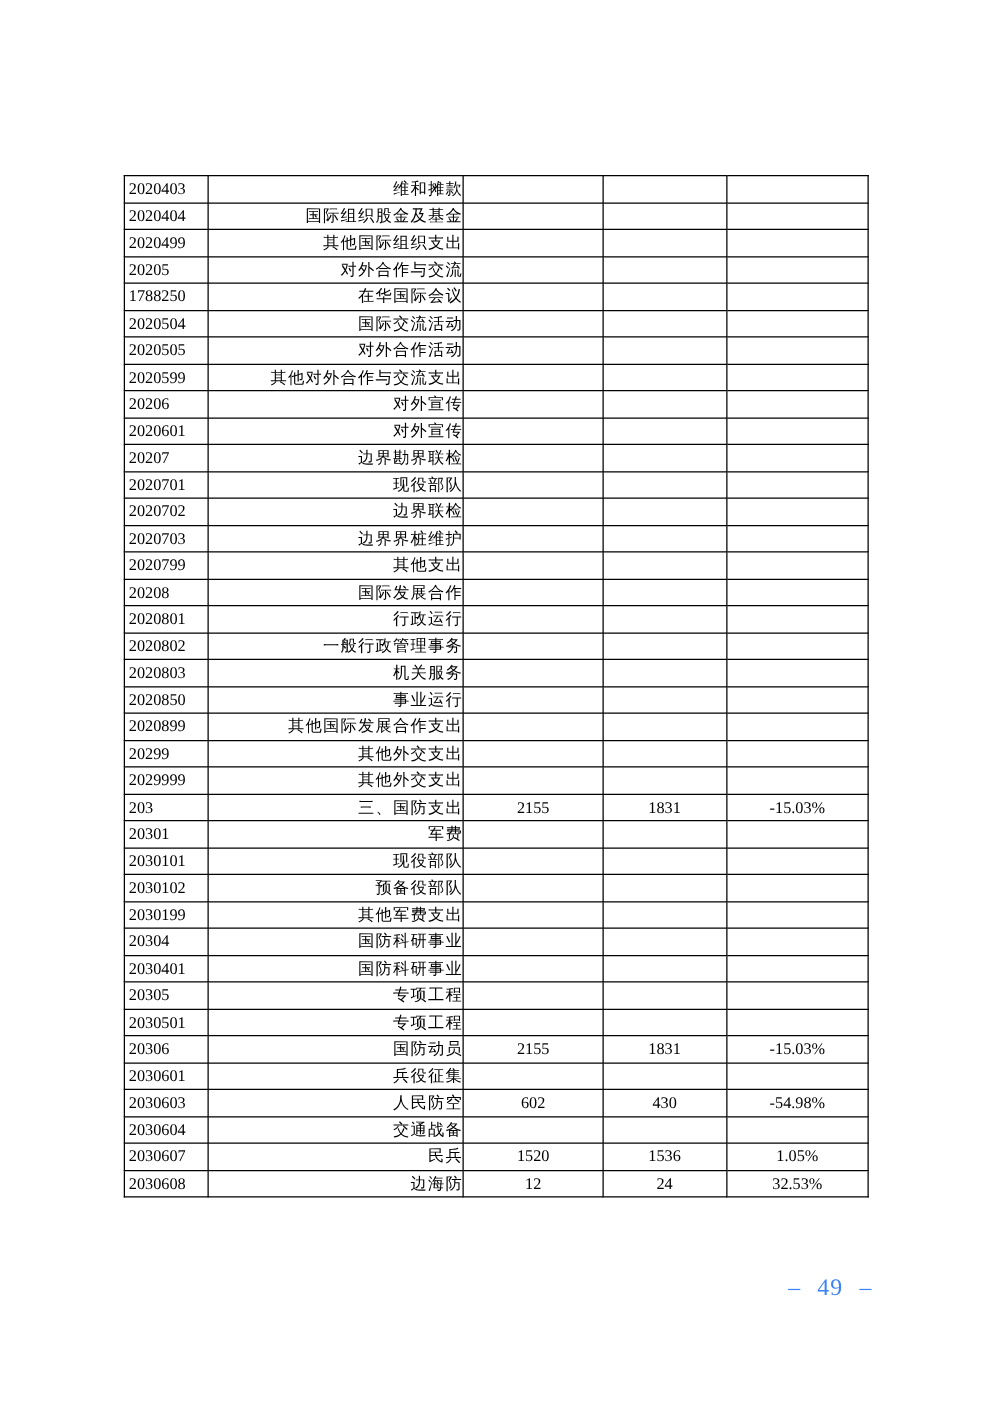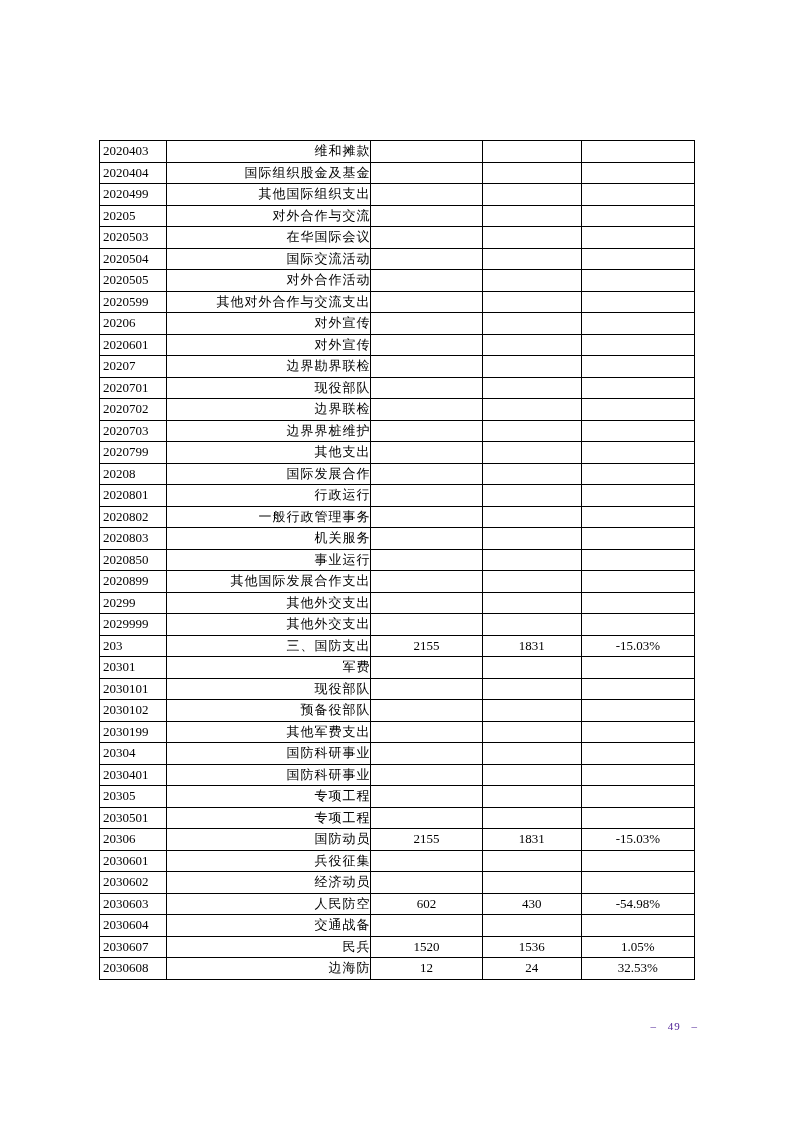--- a/index.html
+++ b/index.html
@@ -50,22 +50,22 @@
     padding-left: 4px;
     letter-spacing: 1px;
   }
   table.budget td.num {
     text-align: center;
   }
   .page-number {
     position: absolute;
     top: 1020px;
     right: 95px;
-    font-size: 11px;
-    color: #4c1d95;
+    font-size: 19px;
+    color: #3b82f6;
     word-spacing: 7px;
     letter-spacing: 1px;
     text-align: center;
   }
 </style>
 </head>
 <body>
 
 <div class="page">
 
@@ -100,21 +100,21 @@
           <td class="num"></td>
         </tr>
         <tr>
           <td class="code">20205</td>
           <td class="name">对外合作与交流</td>
           <td class="num"></td>
           <td class="num"></td>
           <td class="num"></td>
         </tr>
         <tr>
-          <td class="code">2020503</td>
+          <td class="code">1788250</td>
           <td class="name">在华国际会议</td>
           <td class="num"></td>
           <td class="num"></td>
           <td class="num"></td>
         </tr>
         <tr>
           <td class="code">2020504</td>
           <td class="name">国际交流活动</td>
           <td class="num"></td>
           <td class="num"></td>
@@ -310,27 +310,20 @@
           <td class="num">-15.03%</td>
         </tr>
         <tr>
           <td class="code">2030601</td>
           <td class="name">兵役征集</td>
           <td class="num"></td>
           <td class="num"></td>
           <td class="num"></td>
         </tr>
         <tr>
-          <td class="code">2030602</td>
-          <td class="name">经济动员</td>
-          <td class="num"></td>
-          <td class="num"></td>
-          <td class="num"></td>
-        </tr>
-        <tr>
           <td class="code">2030603</td>
           <td class="name">人民防空</td>
           <td class="num">602</td>
           <td class="num">430</td>
           <td class="num">-54.98%</td>
         </tr>
         <tr>
           <td class="code">2030604</td>
           <td class="name">交通战备</td>
           <td class="num"></td>

